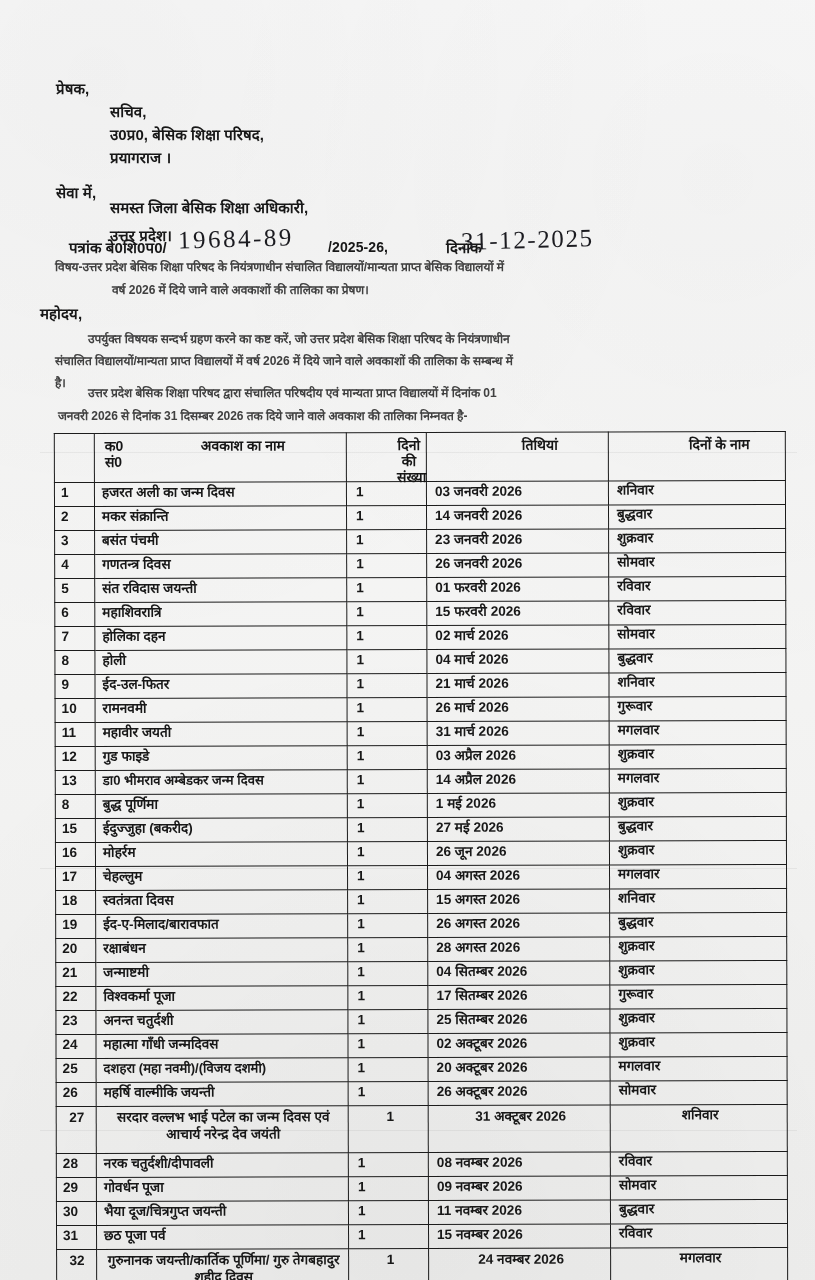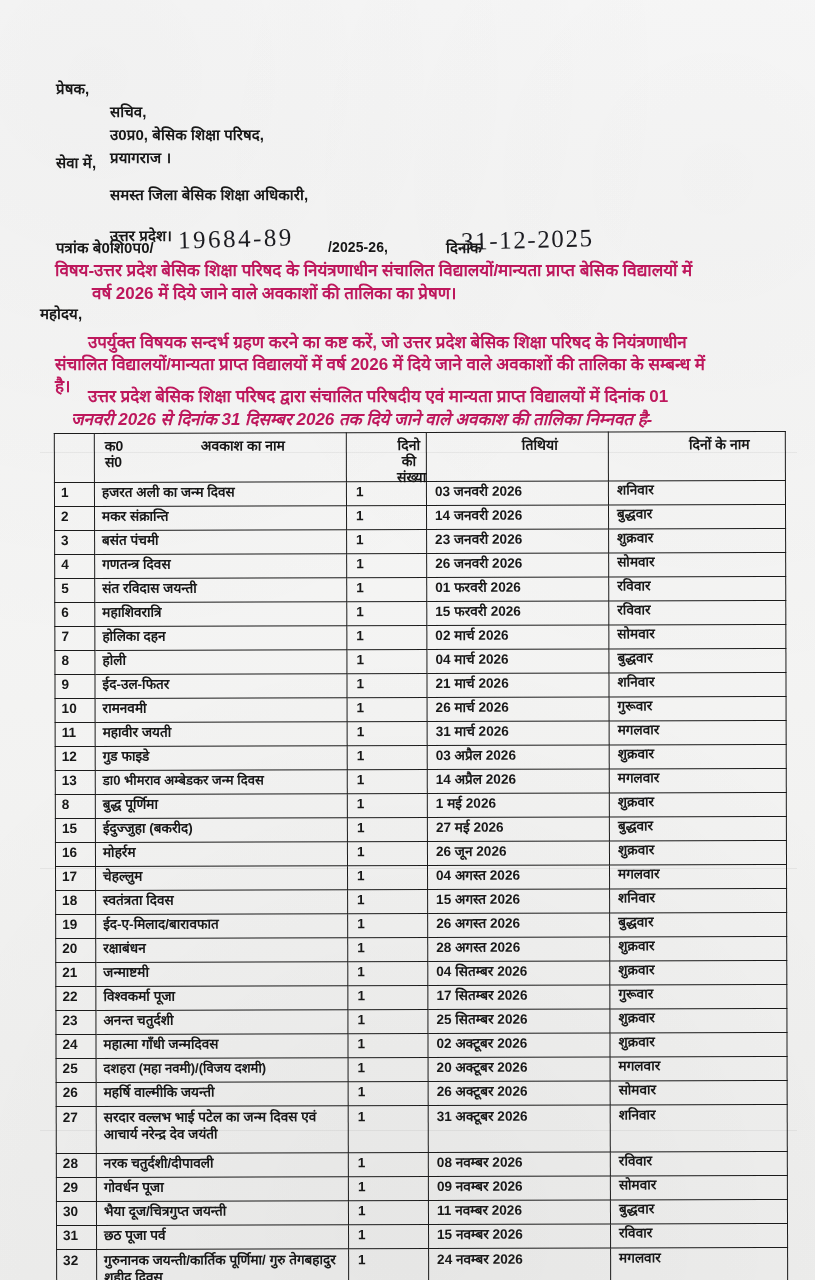--- a/index.html
+++ b/index.html
@@ -43,22 +43,22 @@
     white-space: nowrap;
     letter-spacing: 0.1px;
   }
   .f15 { font-size: 15px; }
   .f14 { font-size: 14px; text-align: center; }
 
   .bodyline {
     position: absolute;
     font-family: "Liberation Sans", sans-serif;
     font-weight: 700;
-    font-size: 17px;
-    color: #be185d;
+    font-size: 12px;
+    color: #404040;
     white-space: nowrap;
     letter-spacing: -0.05px;
   }
 
   
   .hand {
     position: absolute;
     font-family: "Liberation Serif", serif;
     font-weight: 400;
     color: #1b1b20;
@@ -110,21 +110,21 @@
     line-height: 1.2;
     height: 23px;
     box-sizing: border-box;
     white-space: nowrap;
     overflow: visible;
   }
   .cell.num { font-weight: 700; padding-left: 6px; }
   .cell.days { padding-left: 9px; }
   .cell.date { padding-left: 8px; }
   .cell.dayname { padding-left: 8px; font-family: Liberation Mono, monospace; }
-  .cell.tall { height: 46px; white-space: normal; line-height: 1.25; }
+  .cell.tall { height: 46px; white-space: normal; line-height: 1.25; text-align: center; }
   .cell.wrapname { white-space: normal; line-height: 1.28; }
 
   .smallish { font-size: 13.1px; }
 
   
   .smudge {
     position: absolute;
     left: 40px;
     right: 18px;
     height: 1px;
@@ -142,46 +142,46 @@
   <div class="smudge" style="top:1130px;"></div>
 
   <div class="layer">
 
     <div class="ltr f15" style="left:56px; top:78px;">प्रेषक,</div>
 
     <div class="ltr f15" style="left:110px; top:101px;">सचिव,</div>
     <div class="ltr f15" style="left:110px; top:124px;">उ0प्र0, बेसिक शिक्षा परिषद,</div>
     <div class="ltr f15" style="left:110px; top:147px;">प्रयागराज ।</div>
 
-    <div class="ltr f15" style="left:56px; top:152px;text-align:right;">सेवा में,</div>
-
-    <div class="ltr f15" style="left:110px; top:184px;">समस्त जिला बेसिक शिक्षा अधिकारी,</div>
+    <div class="ltr f15" style="left:56px; top:182px;text-align:right;">सेवा में,</div>
+
+    <div class="ltr f15" style="left:110px; top:197px;">समस्त जिला बेसिक शिक्षा अधिकारी,</div>
     <div class="ltr f15" style="left:110px; top:215px;margin-top:10px;">उत्तर प्रदेश।</div>
 
-    <div class="ltr f15" style="left:56px; top:237px;">पत्रांक बे0शि0प0/</div>
+    <div class="ltr f15" style="left:69px; top:237px;">पत्रांक बे0शि0प0/</div>
 
     <div class="hand" style="left:178px; top:225px;">19684-89</div>
 
     <div class="ltr f14" style="left:328px; top:239px;">/2025-26,</div>
 
     <div class="ltr f15" style="left:410px; top:237px;margin-left:36px;">दिनांक</div>
 
     <div class="hand hand-slim" style="left:461px; top:226px;">31-12-2025</div>
 
     <div class="bodyline" style="left:55px; top:258px;">विषय-उत्तर प्रदेश बेसिक शिक्षा परिषद के नियंत्रणाधीन संचालित विद्यालयों/मान्यता प्राप्त बेसिक विद्यालयों में</div>
-    <div class="bodyline" style="left:92px; top:281px;text-align:right;">वर्ष 2026 में दिये जाने वाले अवकाशों की तालिका का प्रेषण।</div>
+    <div class="bodyline" style="left:112px; top:281px;text-align:right;">वर्ष 2026 में दिये जाने वाले अवकाशों की तालिका का प्रेषण।</div>
 
     <div class="ltr f15" style="left:40px; top:303px;">महोदय,</div>
 
     <div class="bodyline" style="left:88px; top:330px;">उपर्युक्त विषयक सन्दर्भ ग्रहण करने का कष्ट करें, जो उत्तर प्रदेश बेसिक शिक्षा परिषद के नियंत्रणाधीन</div>
     <div class="bodyline" style="left:55px; top:352px;">संचालित विद्यालयों/मान्यता प्राप्त विद्यालयों में वर्ष 2026 में दिये जाने वाले अवकाशों की तालिका के सम्बन्ध में</div>
     <div class="bodyline" style="left:55px; top:374px;">है।</div>
 
     <div class="bodyline" style="left:88px; top:384px;">उत्तर प्रदेश बेसिक शिक्षा परिषद द्वारा संचालित परिषदीय एवं मान्यता प्राप्त विद्यालयों में दिनांक 01</div>
-    <div class="bodyline" style="left:71px; top:407px;font-style:italic;">जनवरी 2026 से दिनांक 31 दिसम्बर 2026 तक दिये जाने वाले अवकाश की तालिका निम्नवत है-</div>
+    <div class="bodyline" style="left:58px; top:407px;">जनवरी 2026 से दिनांक 31 दिसम्बर 2026 तक दिये जाने वाले अवकाश की तालिका निम्नवत है-</div>
 
     <table class="tbl">
       <colgroup>
         <col class="c-sn">
           <col class="c-nm">
           <col class="c-dy">
           <col class="c-dt">
           <col class="c-dn">
       </colgroup>
       <thead>

